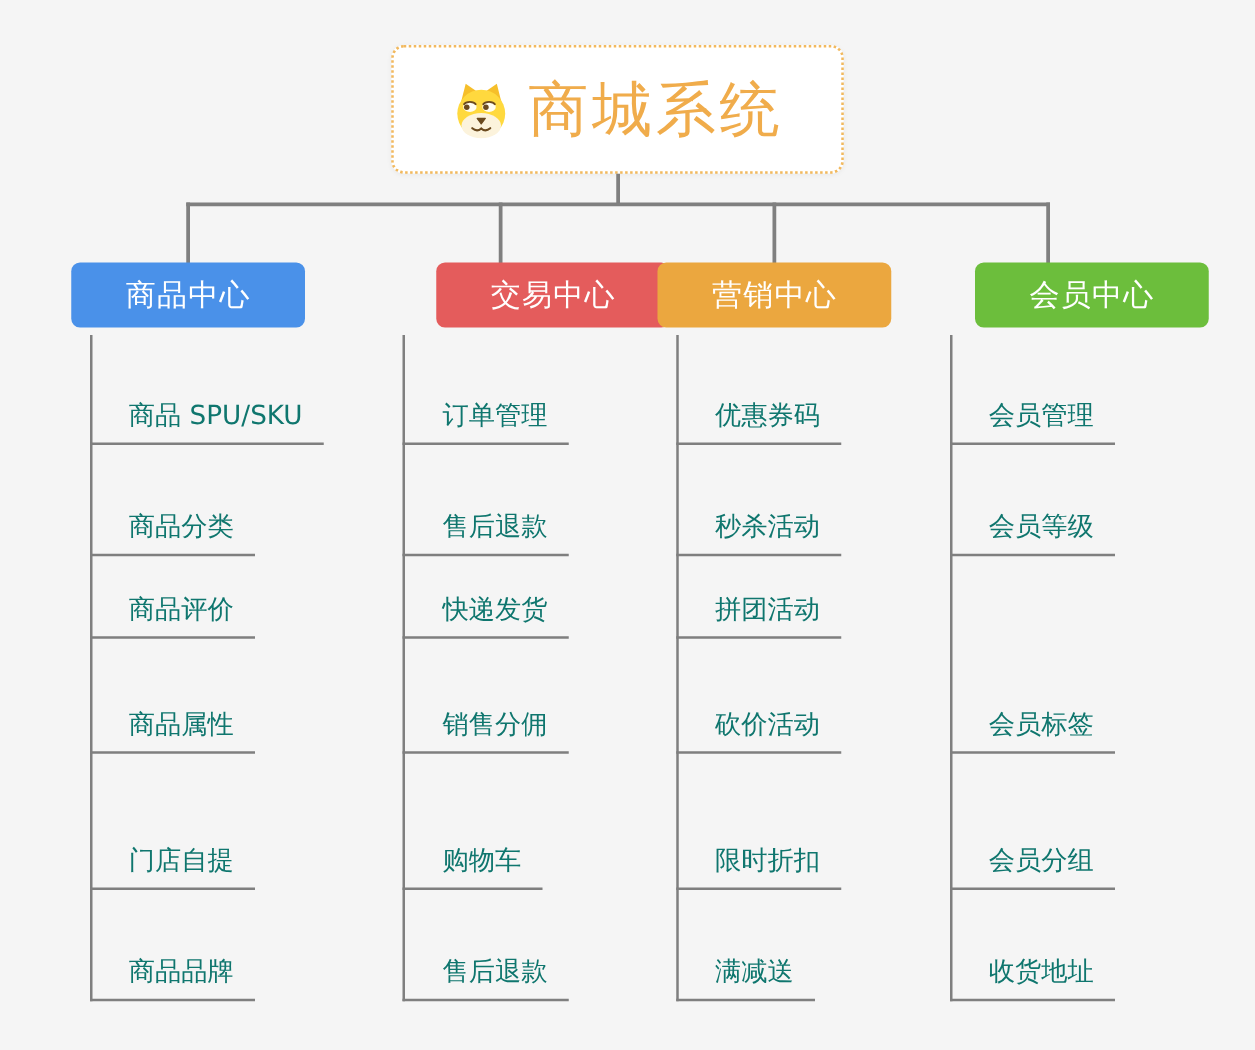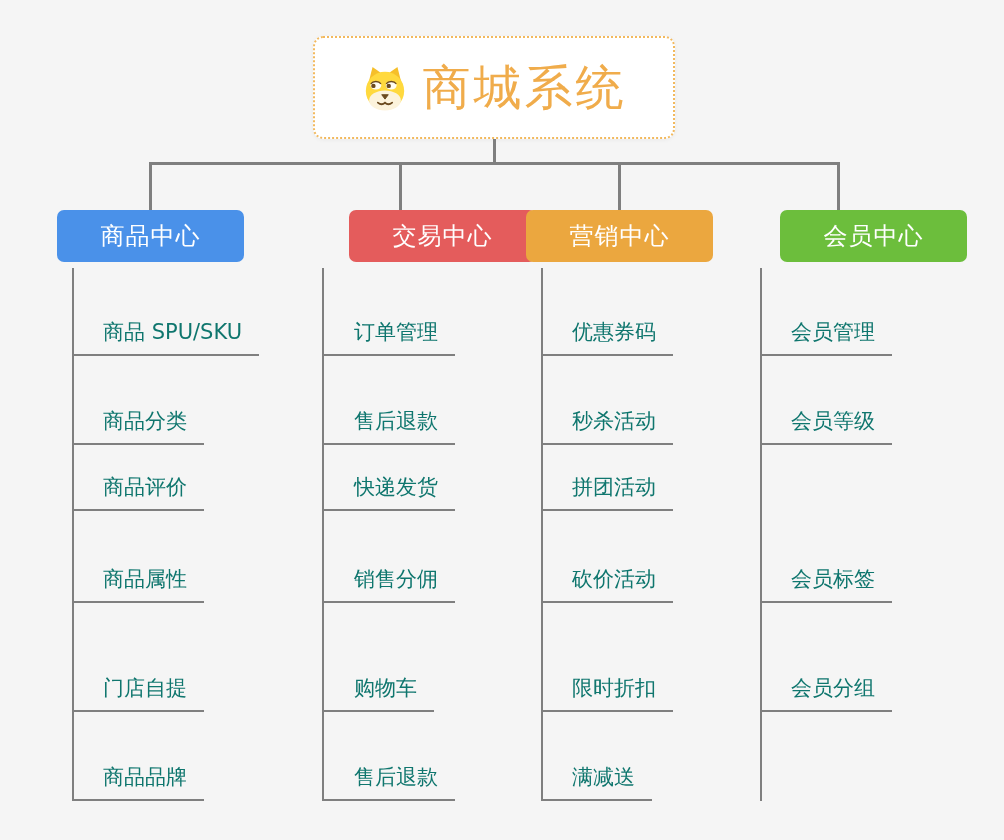--- a/index.html
+++ b/index.html
@@ -108,14 +108,15 @@
   <div class="leaf x3 r2">秒杀活动</div>
   <div class="leaf x3 r3">拼团活动</div>
   <div class="leaf x3 r4">砍价活动</div>
   <div class="leaf x3 r5">限时折扣</div>
   <div class="leaf x3 r6">满减送</div>
 
   <div class="leaf x4 r1">会员管理</div>
   <div class="leaf x4 r2">会员等级</div>
   <div class="leaf x4 r4">会员标签</div>
   <div class="leaf x4 r5">会员分组</div>
+  <div class="leaf x4 r6">收货地址</div>
 
 </div>
 
 </body></html>

